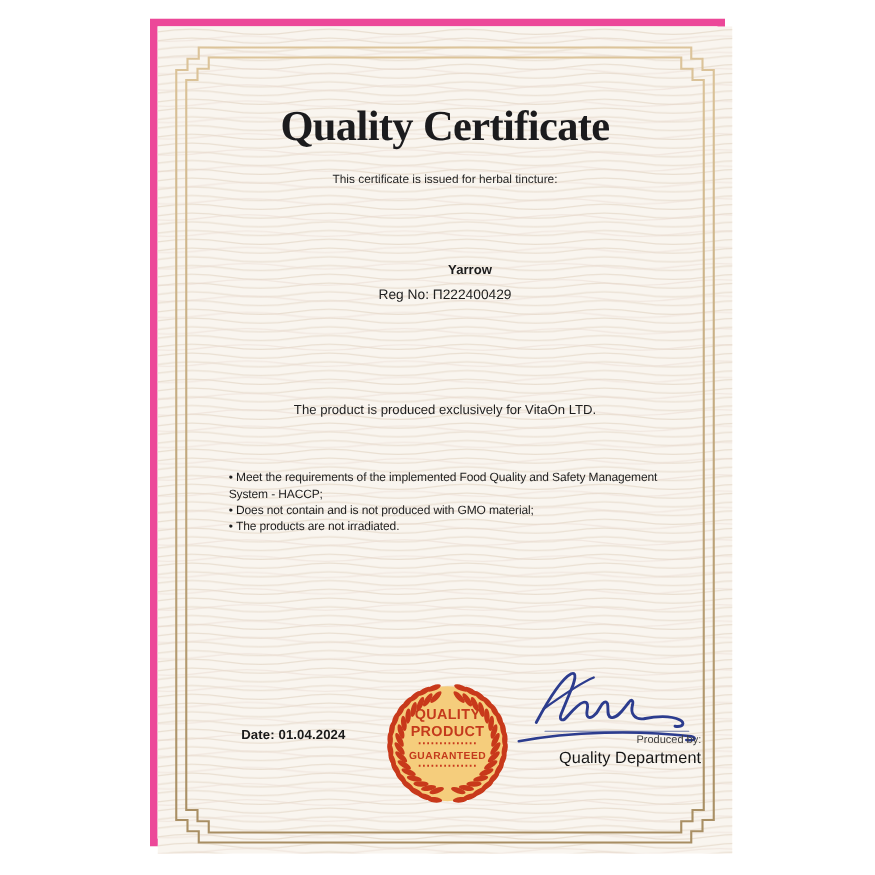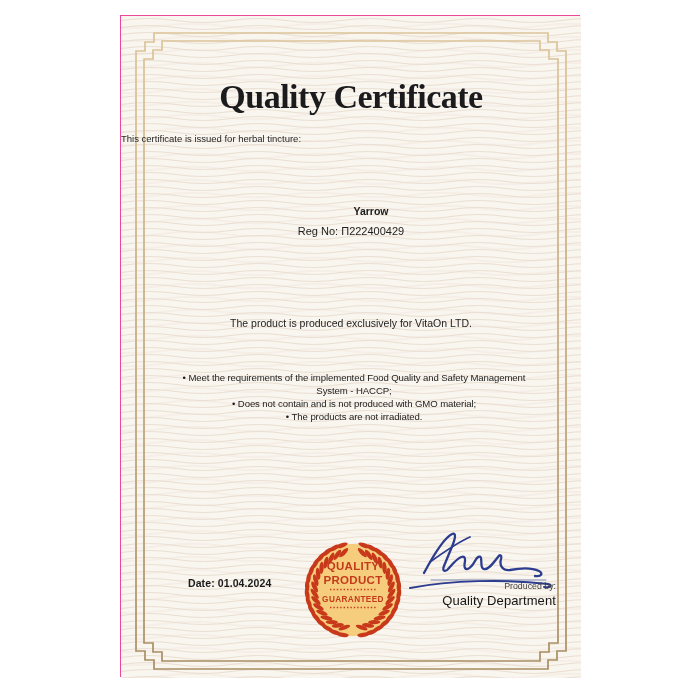--- a/index.html
+++ b/index.html
@@ -1,39 +1,39 @@
 <!DOCTYPE html>
 <html><head>
 <meta charset="utf-8">
 <style>
   html,body{margin:0;padding:0;}
   body{width:700px;height:700px;background:#ffffff;font-family:"Liberation Sans","DejaVu Sans",sans-serif;}
   .page{position:relative;width:700px;height:700px;background:#ffffff;overflow:hidden;}
   .certificate{
     position:absolute;left:120px;top:15px;width:460px;height:662px;
-    background:#f9f5ef;border:1px solid #ec4899;box-sizing:border-box;
+    background:#f9f5ef;border:6px solid #ec4899;box-sizing:border-box;
   }
   .bg-waves,.frame-svg{position:absolute;left:0;top:0;pointer-events:none;}
   .content{position:absolute;left:0;top:0;width:460px;height:662px;}
   .abs{position:absolute;}
   .title{
     left:0;top:62px;width:460px;text-align:center;
     font-family:"Liberation Serif","DejaVu Serif",serif;
     font-size:34px;font-weight:700;letter-spacing:-0.5px;color:#1b1b1d;
   }
-  .subtitle{left:0;top:117px;width:460px;font-size:9.5px;color:#262626;}
+  .subtitle{left:0;top:117px;width:460px;text-align:center;font-size:9.5px;color:#262626;}
   .product-name{left:0;top:189px;width:460px;text-align:center;font-size:10.5px;font-weight:700;color:#1b1b1b;padding-left:20px;}
   .reg-no{left:0;top:209px;width:460px;text-align:center;font-size:11px;color:#1e1e1e;}
   .ing-box{
     left:63px;top:237px;width:334px;height:54px;box-sizing:border-box;
     border:2px solid #141414;padding:6px 18px 0 20px;
     font-size:10.5px;line-height:16.5px;color:#1c1c1c;background:transparent;
   }
   .produced-for{left:0;top:301px;width:460px;text-align:center;font-size:10.5px;color:#1e1e1e;}
-  .reqs{left:57px;top:355px;width:352px;font-size:9.6px;line-height:13.1px;letter-spacing:-0.1px;color:#1d1d1d;text-align:center;}
+  .reqs{left:57px;top:355px;width:352px;font-size:9.6px;line-height:13.1px;letter-spacing:-0.1px;color:#1d1d1d;}
   .req::before{content:"\2022\00a0";}
   .date-label{left:67px;top:561px;font-size:10.5px;font-weight:600;color:#1a1a1a;letter-spacing:0.1px;}
   .badge-svg{left:172px;top:514px;}
   .sig-block{left:285px;top:512px;width:150px;text-align:right;}
   .sig-svg{display:block;}
   .produced-by{font-size:8.8px;color:#3d3d3d;margin-top:-11px;position:relative;z-index:0;}
   .department{font-size:13px;color:#161616;margin-top:2px;letter-spacing:0.1px;}
   .badge-txt{font-family:"Liberation Sans",sans-serif;fill:#c43a1c;font-weight:700;}
 </style>
 </head>

